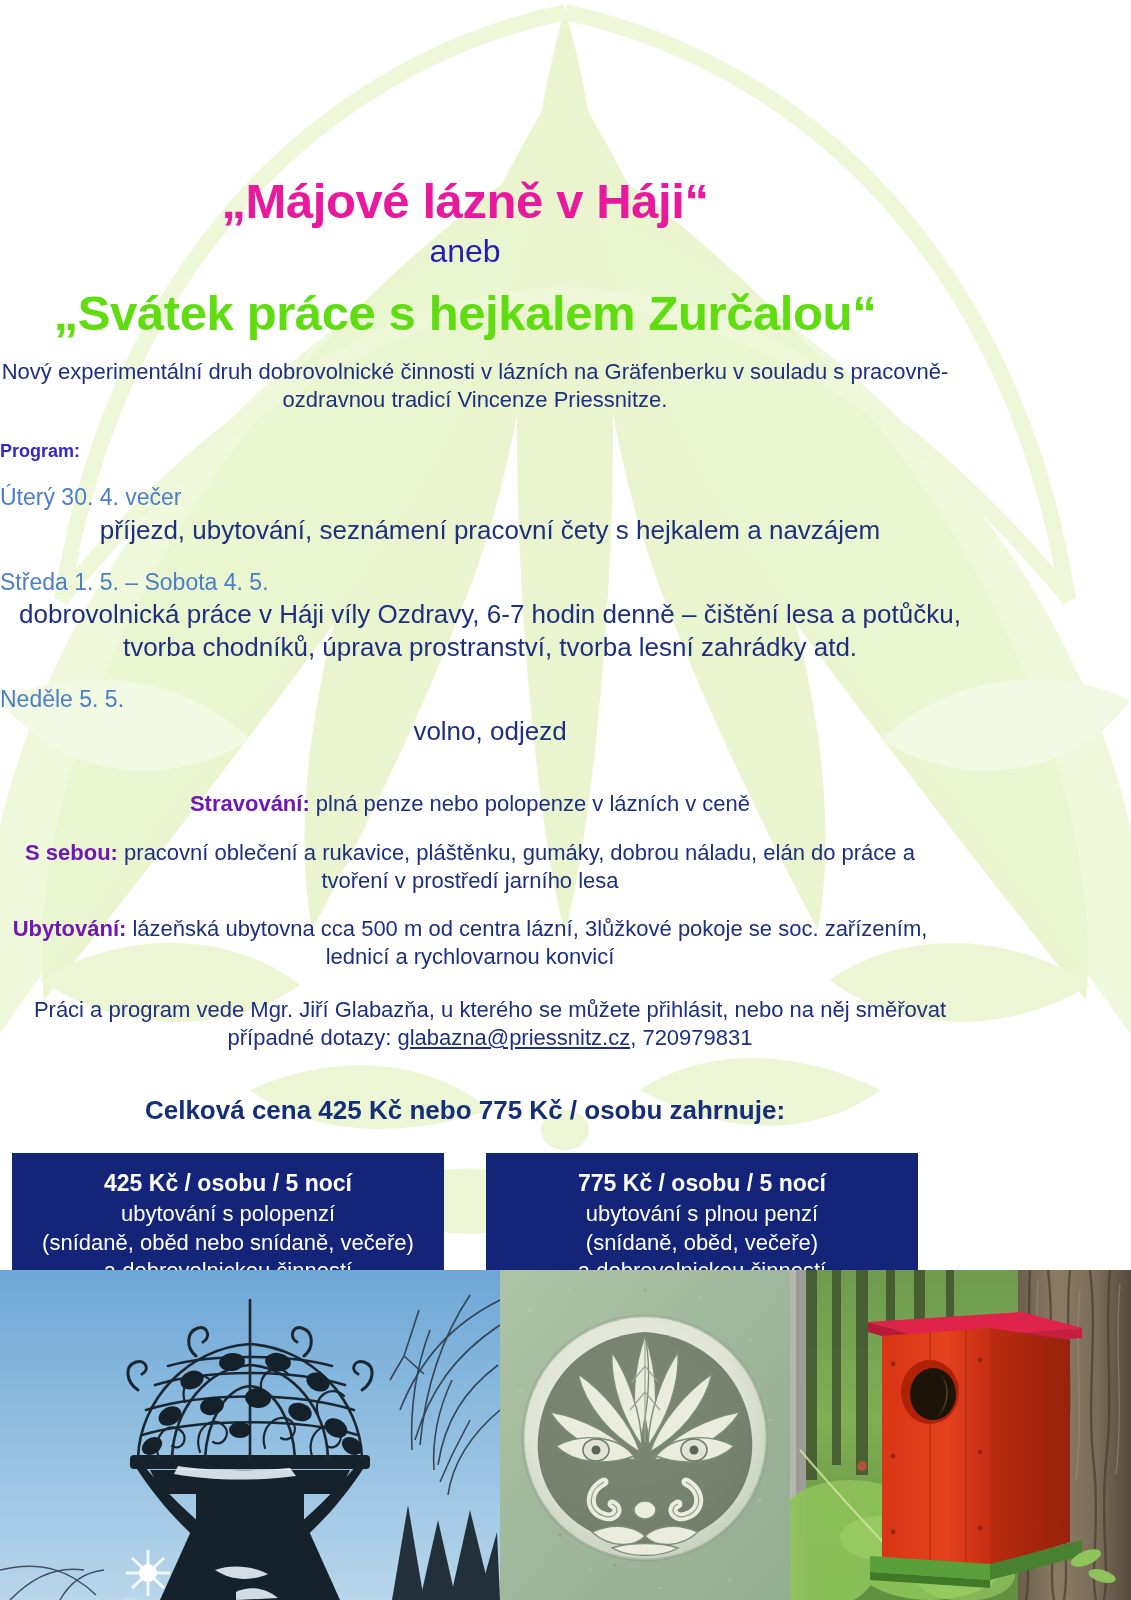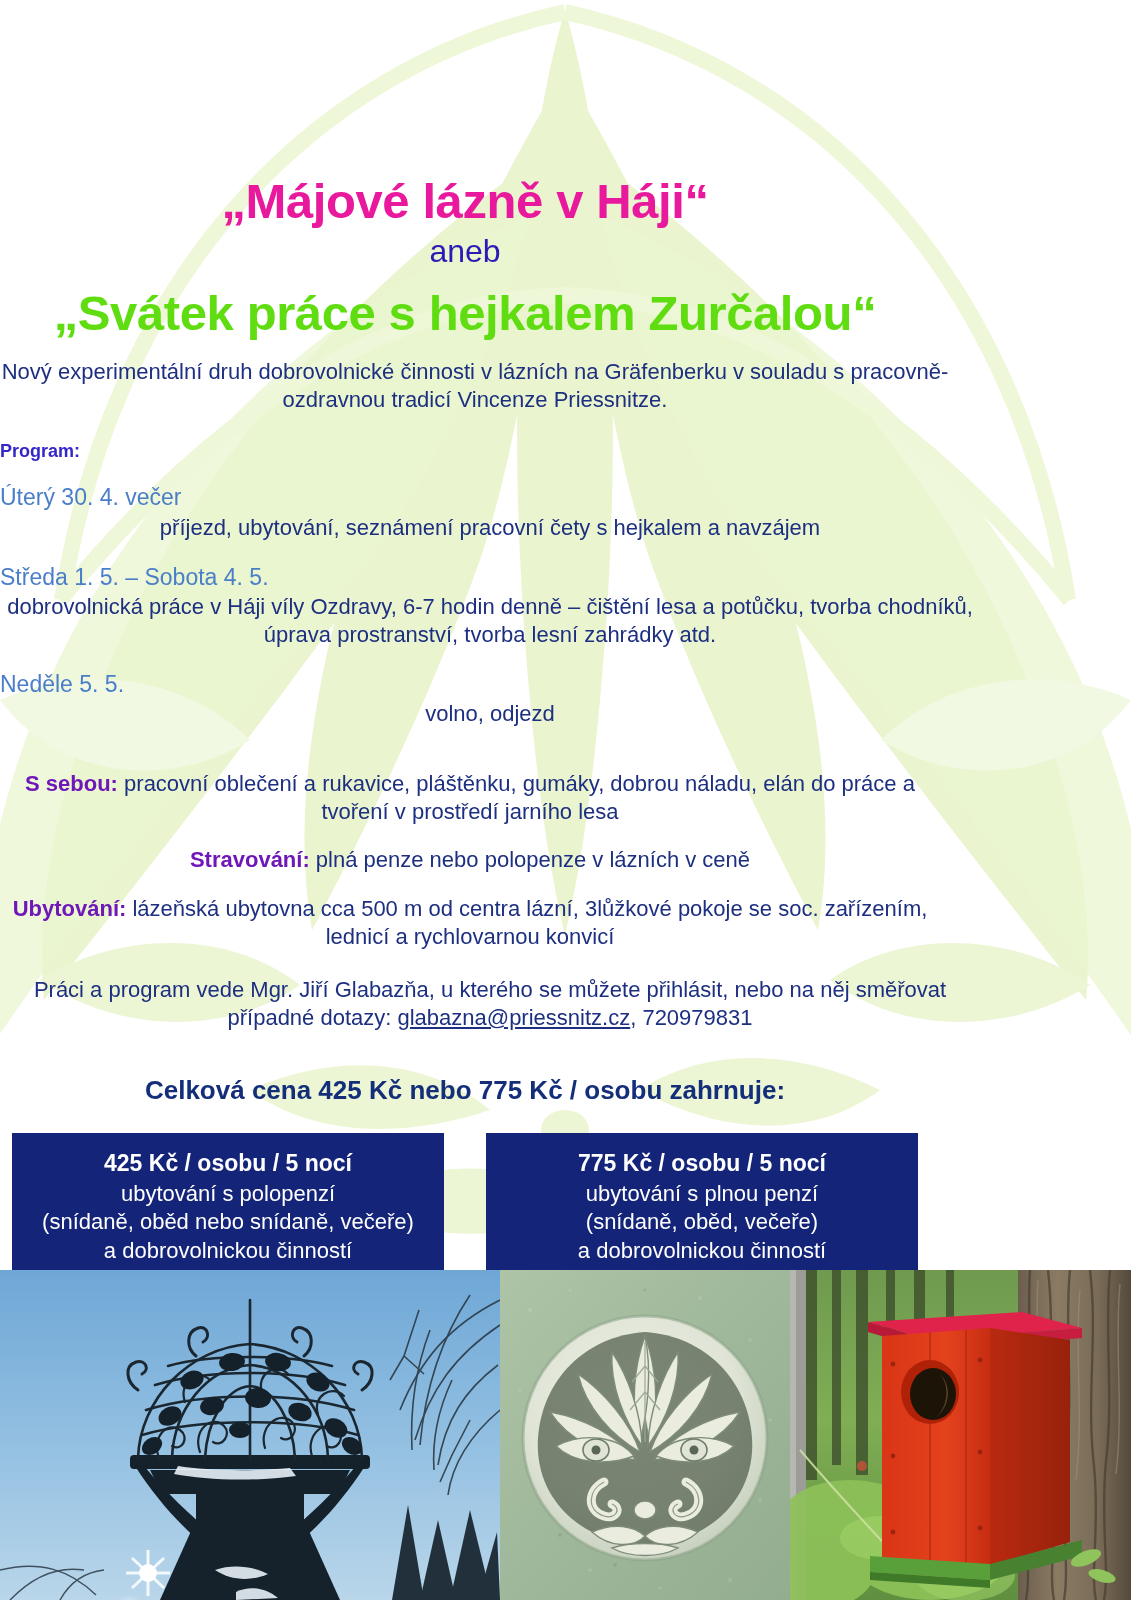--- a/index.html
+++ b/index.html
@@ -96,21 +96,21 @@
 
   .prog-block { margin-top: 22px; }
   .prog-day {
     text-align: left;
     font-size: 23px;
     color: #4a7ec8;
     line-height: 1.2;
   }
   .prog-desc {
     text-align: center;
-    font-size: 22px;
+    font-size: 26px;
     line-height: 1.26;
     color: #1d2f80;
     width: 980px;
     margin: 2px auto 0 auto;
   }
 
   .gear-block {
     margin-top: 42px;
   }
   .t-item {
@@ -273,24 +273,24 @@
       <div class="prog-desc">dobrovolnická práce v Háji víly Ozdravy, 6-7 hodin denně – čištění lesa a potůčku, tvorba chodníků, úprava prostranství, tvorba lesní zahrádky atd.</div>
     </div>
 
     <div class="prog-block">
       <div class="prog-day">Neděle 5. 5.</div>
       <div class="prog-desc">volno, odjezd</div>
     </div>
 
     <div class="gear-block">
       <p class="t-item">
-        <span class="lbl">S sebou:</span><span> pracovní oblečení a rukavice, pláštěnku, gumáky, dobrou náladu, elán do práce a tvoření v prostředí jarního lesa</span>
+        <span class="lbl">Stravování:</span><span> plná penze nebo polopenze v lázních v ceně</span>
       </p>
       <p class="t-item">
-        <span class="lbl">Stravování:</span><span> plná penze nebo polopenze v lázních v ceně</span>
+        <span class="lbl">S sebou:</span><span> pracovní oblečení a rukavice, pláštěnku, gumáky, dobrou náladu, elán do práce a tvoření v prostředí jarního lesa</span>
       </p>
       <p class="t-item">
         <span class="lbl">Ubytování:</span><span> lázeňská ubytovna cca 500 m od centra lázní, 3lůžkové pokoje se soc. zařízením, lednicí a rychlovarnou konvicí</span>
       </p>
     </div>
 
     <p class="t-contact">
       <span>Práci a program vede Mgr. Jiří Glabazňa, u kterého se můžete přihlásit, nebo na něj směřovat případné dotazy: </span><a class="mail-link" href="#">glabazna@priessnitz.cz</a><span>, 720979831</span>
     </p>
 

